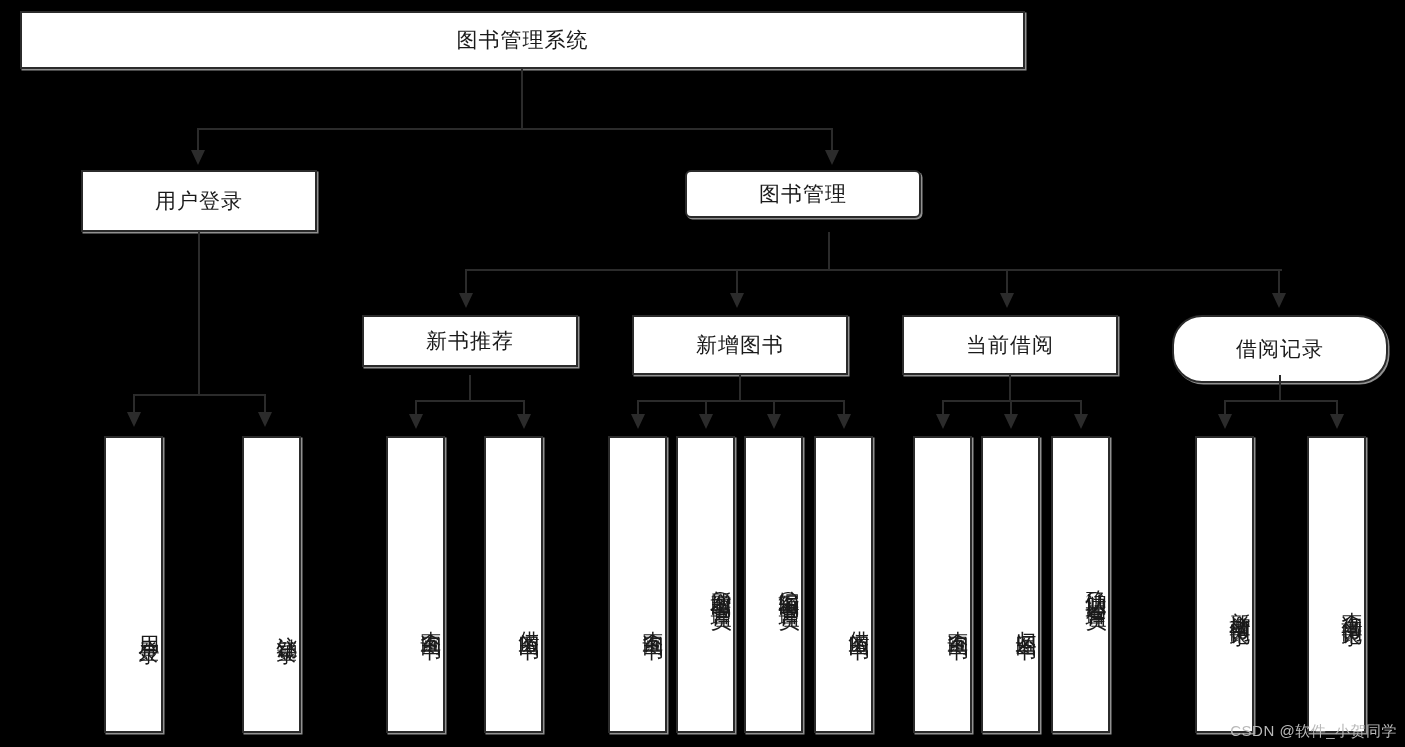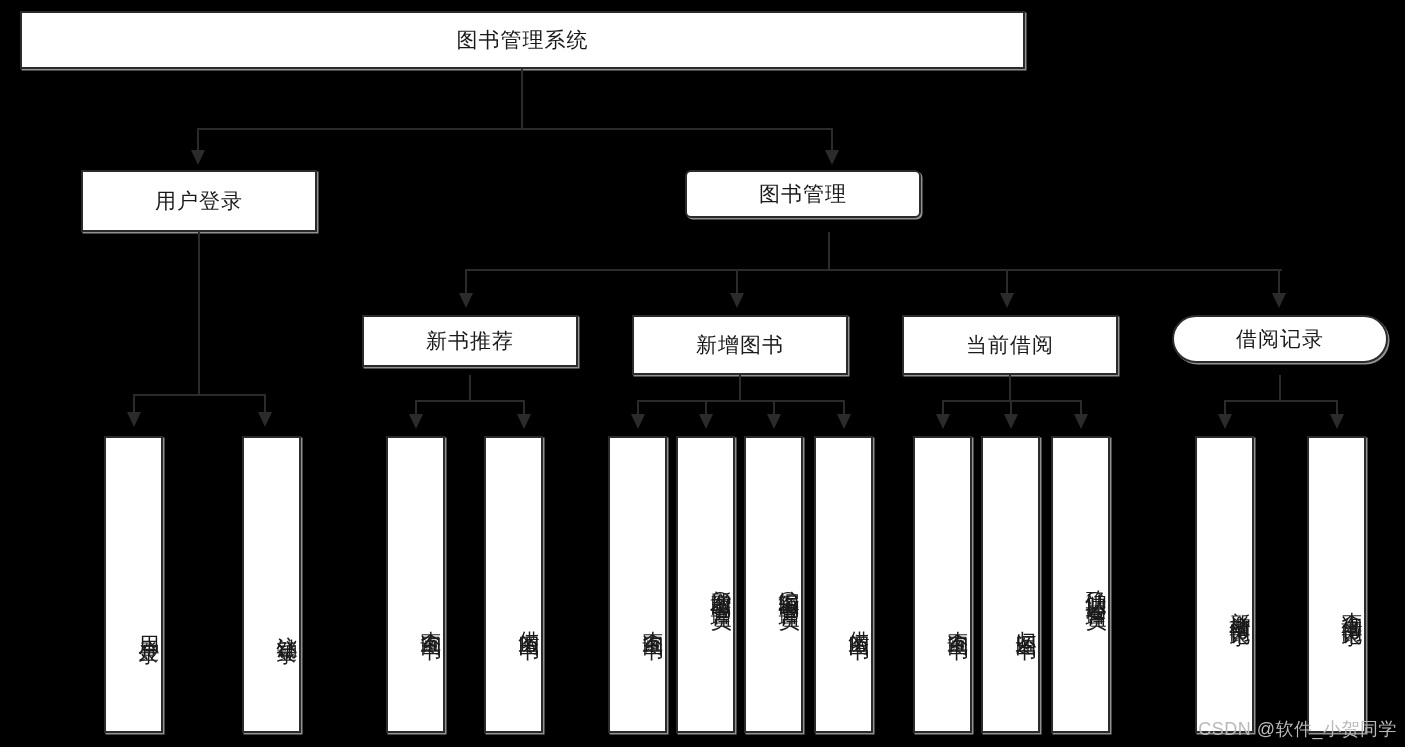--- a/index.html
+++ b/index.html
@@ -59,21 +59,21 @@
     border-left: 7px solid transparent;
     border-right: 7px solid transparent;
     border-top: 15px solid #2b2b2b;
   }
 
   
   #watermark {
     position: absolute;
     right: 8px;
     bottom: 6px;
-    font-size: 18px;
+    font-size: 15px;
     color: #b9b9b9;
     letter-spacing: 0.5px;
     white-space: nowrap;
     pointer-events: none;
   }
 </style>
 </head>
 <body>
 
 <div id="canvas">
@@ -110,21 +110,21 @@
   <div class="arrow" style="left:1000px; top:293px;"></div>
   <div class="ln v" style="left:1278px; top:269px; height:26px;"></div>
   <div class="arrow" style="left:1272px; top:293px;"></div>
 
   <div class="node h" style="left:362px; top:315px; width:216px; height:52px;">新书推荐</div>
 
   <div class="node h" style="left:632px; top:315px; width:216px; height:60px;">新增图书</div>
 
   <div class="node h" style="left:902px; top:315px; width:216px; height:60px;">当前借阅</div>
 
-  <div class="node h" style="left:1172px; top:315px; width:216px; height:48px;border-radius:30px;">借阅记录</div>
+  <div class="node h" style="left:1172px; top:315px; width:216px; height:68px;border-radius:30px;">借阅记录</div>
 
   <div class="ln v" style="left:469px; top:375px; height:27px;"></div>
   <div class="ln h" style="left:415px; top:400px; width:110px;"></div>
   <div class="ln v" style="left:415px; top:400px; height:16px;"></div>
   <div class="arrow" style="left:409px; top:414px;"></div>
   <div class="ln v" style="left:523px; top:400px; height:16px;"></div>
   <div class="arrow" style="left:517px; top:414px;"></div>
 
   <div class="ln v" style="left:739px; top:375px; height:27px;"></div>
   <div class="ln h" style="left:637px; top:400px; width:208px;"></div>

